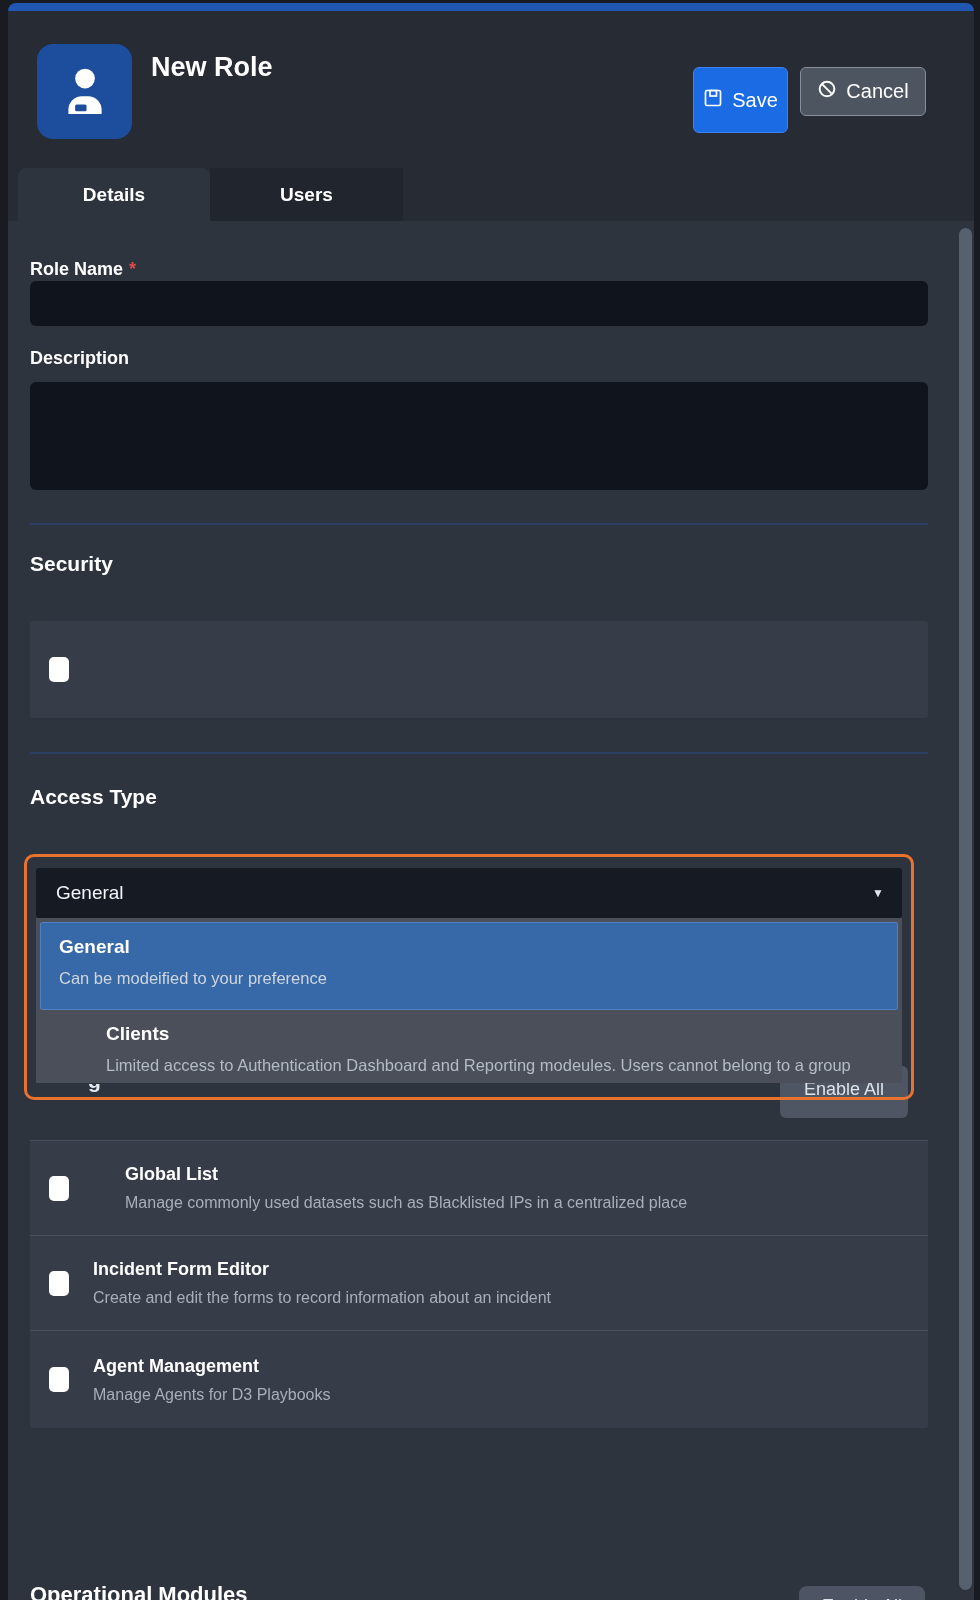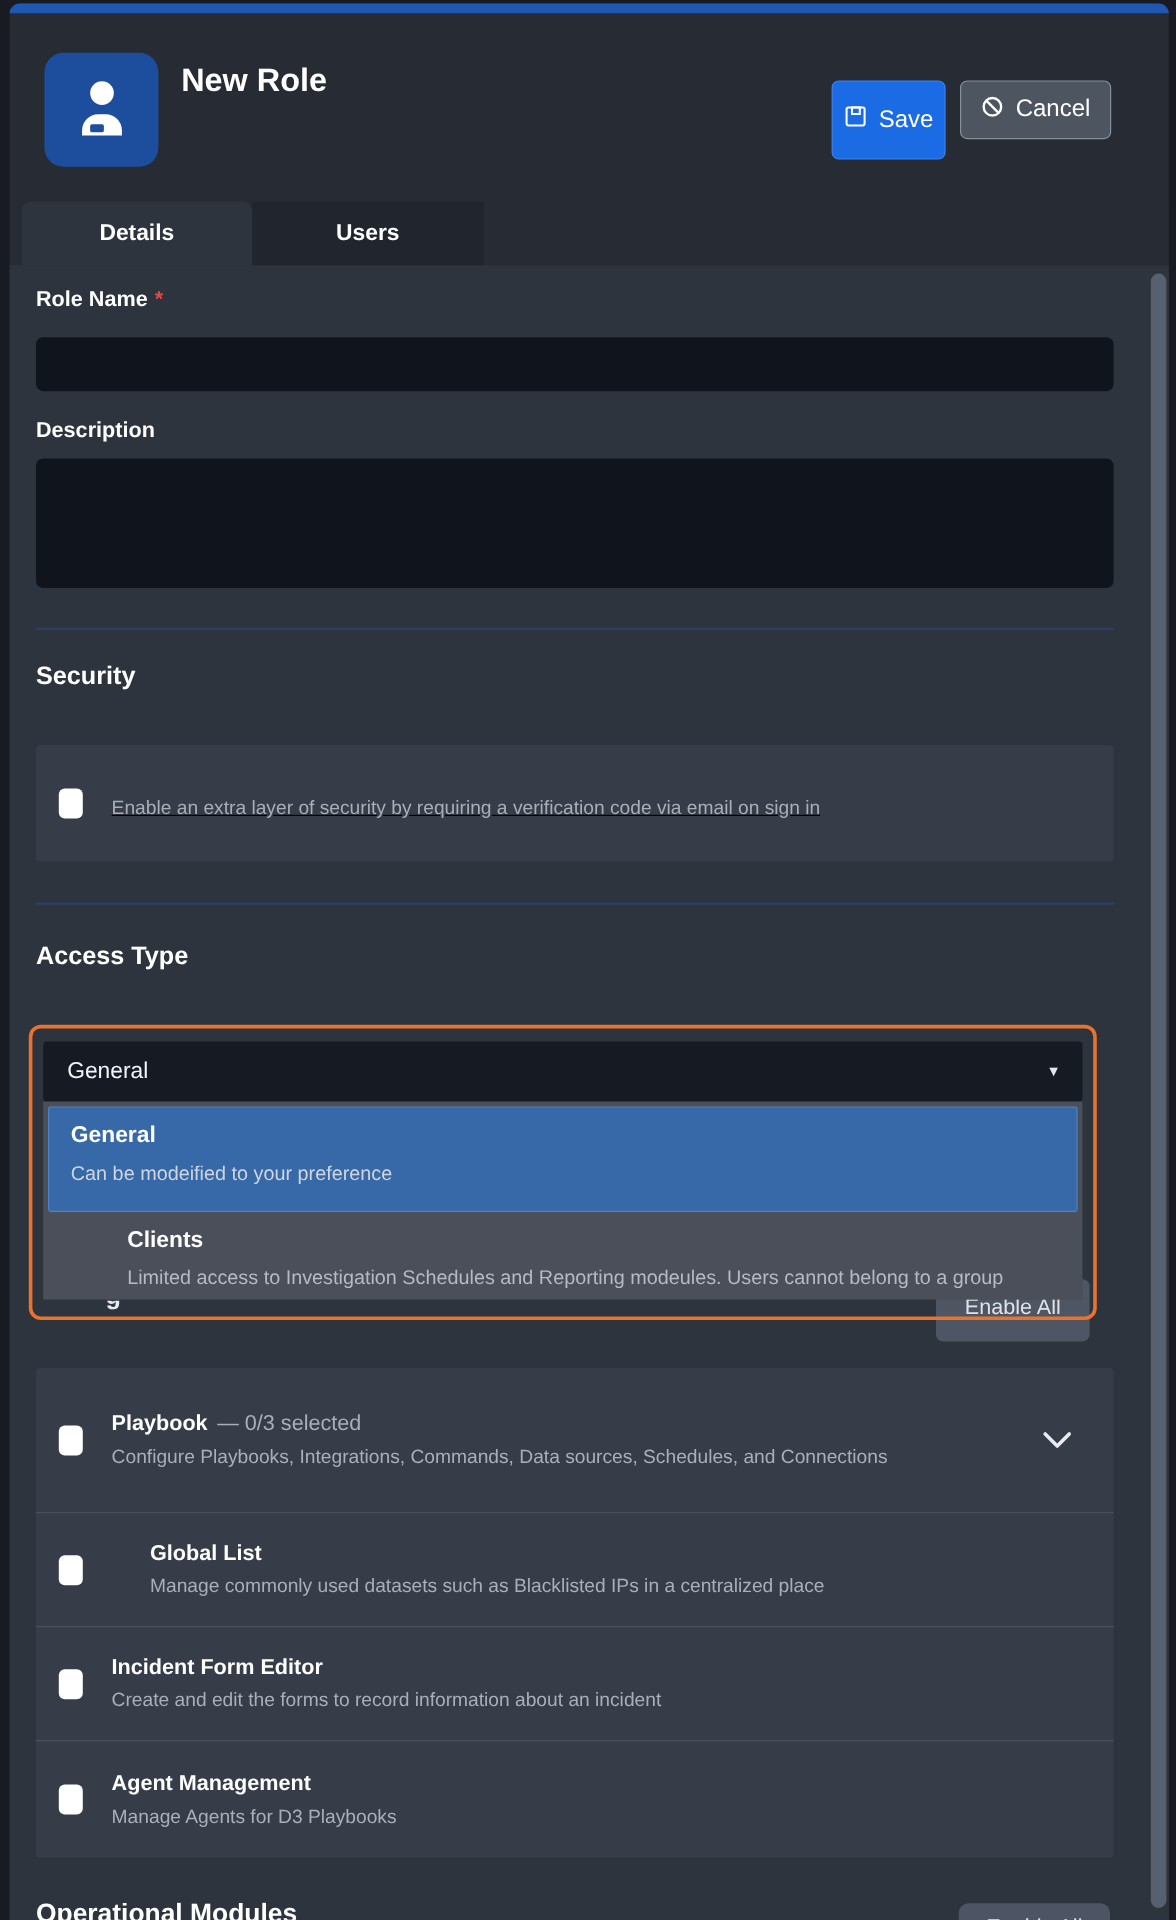--- a/index.html
+++ b/index.html
@@ -121,36 +121,35 @@
   </div>
 
   <div class="abs tabbar-rest"></div>
   <div class="abs tab tab-details">
     <span>Details</span>
   </div>
   <div class="abs tab tab-users">
     <span>Users</span>
   </div>
 
-  <div class="abs field-label" style="left:30px;top:239px;text-align:right;">
+  <div class="abs field-label" style="left:30px;top:259px;text-align:right;">
     <span>Role Name</span><span class="req">*</span>
   </div>
   <input class="abs text-input" type="text" value="" style="">
   <div class="abs field-label" style="left:30px;top:348px;">Description</div>
   <textarea class="abs textarea" style=""></textarea>
 
   <div class="abs divider" style="top:523px;"></div>
 
   <div class="abs section-heading" style="left:30px;top:552px;">Security</div>
   <div class="abs card row" style="left:30px;top:621px;width:898px;height:97px;">
     <div class="cb-col">
         <div class="checkbox"></div>
       </div>
     <div class="row-text">
-      <div class="row-desc">Enable an extra layer of security by requiring a verification code via email on sign in</div>
     </div>
   </div>
 
   <div class="abs divider" style="top:752px;"></div>
 
   <div class="abs section-heading" style="left:30px;top:785px;">Access Type</div>
 
   <div class="abs enable-all-hidden">
     <span>Enable All</span>
   </div>
@@ -162,42 +161,26 @@
     <span class="select-value">General</span>
     <span class="caret">▼</span>
   </div>
   <div class="abs dd-panel">
     <div class="opt-selected">
       <div class="opt-title">General</div>
       <div class="opt-desc-blue">Can be modeified to your preference</div>
     </div>
     <div class="opt-plain">
       <div class="opt-title">Clients</div>
-      <div class="opt-desc-gray">Limited access to Investigation Schedules and Reporting modeules. Users cannot belong to a group</div>
+      <div class="opt-desc-gray">Limited access to Authentication Dashboard and Reporting modeules. Users cannot belong to a group</div>
     </div>
   </div>
   <div class="abs orange-frame"></div>
 
   <div class="abs card modules-card">
-    <div class="row" style="height:120px;">
-      <div class="cb-col">
-          <div class="checkbox"></div>
-        </div>
-      <div class="row-text">
-        <div>
-          <span class="row-title">Playbook</span><span class="row-suffix">— 0/3 selected</span>
-        </div>
-        <div class="row-desc">Configure Playbooks, Integrations, Commands, Data sources, Schedules, and Connections</div>
-      </div>
-      <span class="chev">
-        <svg width="26" height="16" viewBox="0 0 26 16">
-          <polyline points="3,3 13,13 23,3" fill="none" stroke="#e8ebf0" stroke-width="3" stroke-linecap="round" stroke-linejoin="round"></polyline>
-        </svg>
-      </span>
-    </div>
     <div class="row-divider"></div>
     <div class="row" style="height:94px;gap:32px;">
       <div class="cb-col">
           <div class="checkbox"></div>
         </div>
       <div class="row-text">
         <div class="row-title">Global List</div>
         <div class="row-desc">Manage commonly used datasets such as Blacklisted IPs in a centralized place</div>
       </div>
     </div>

